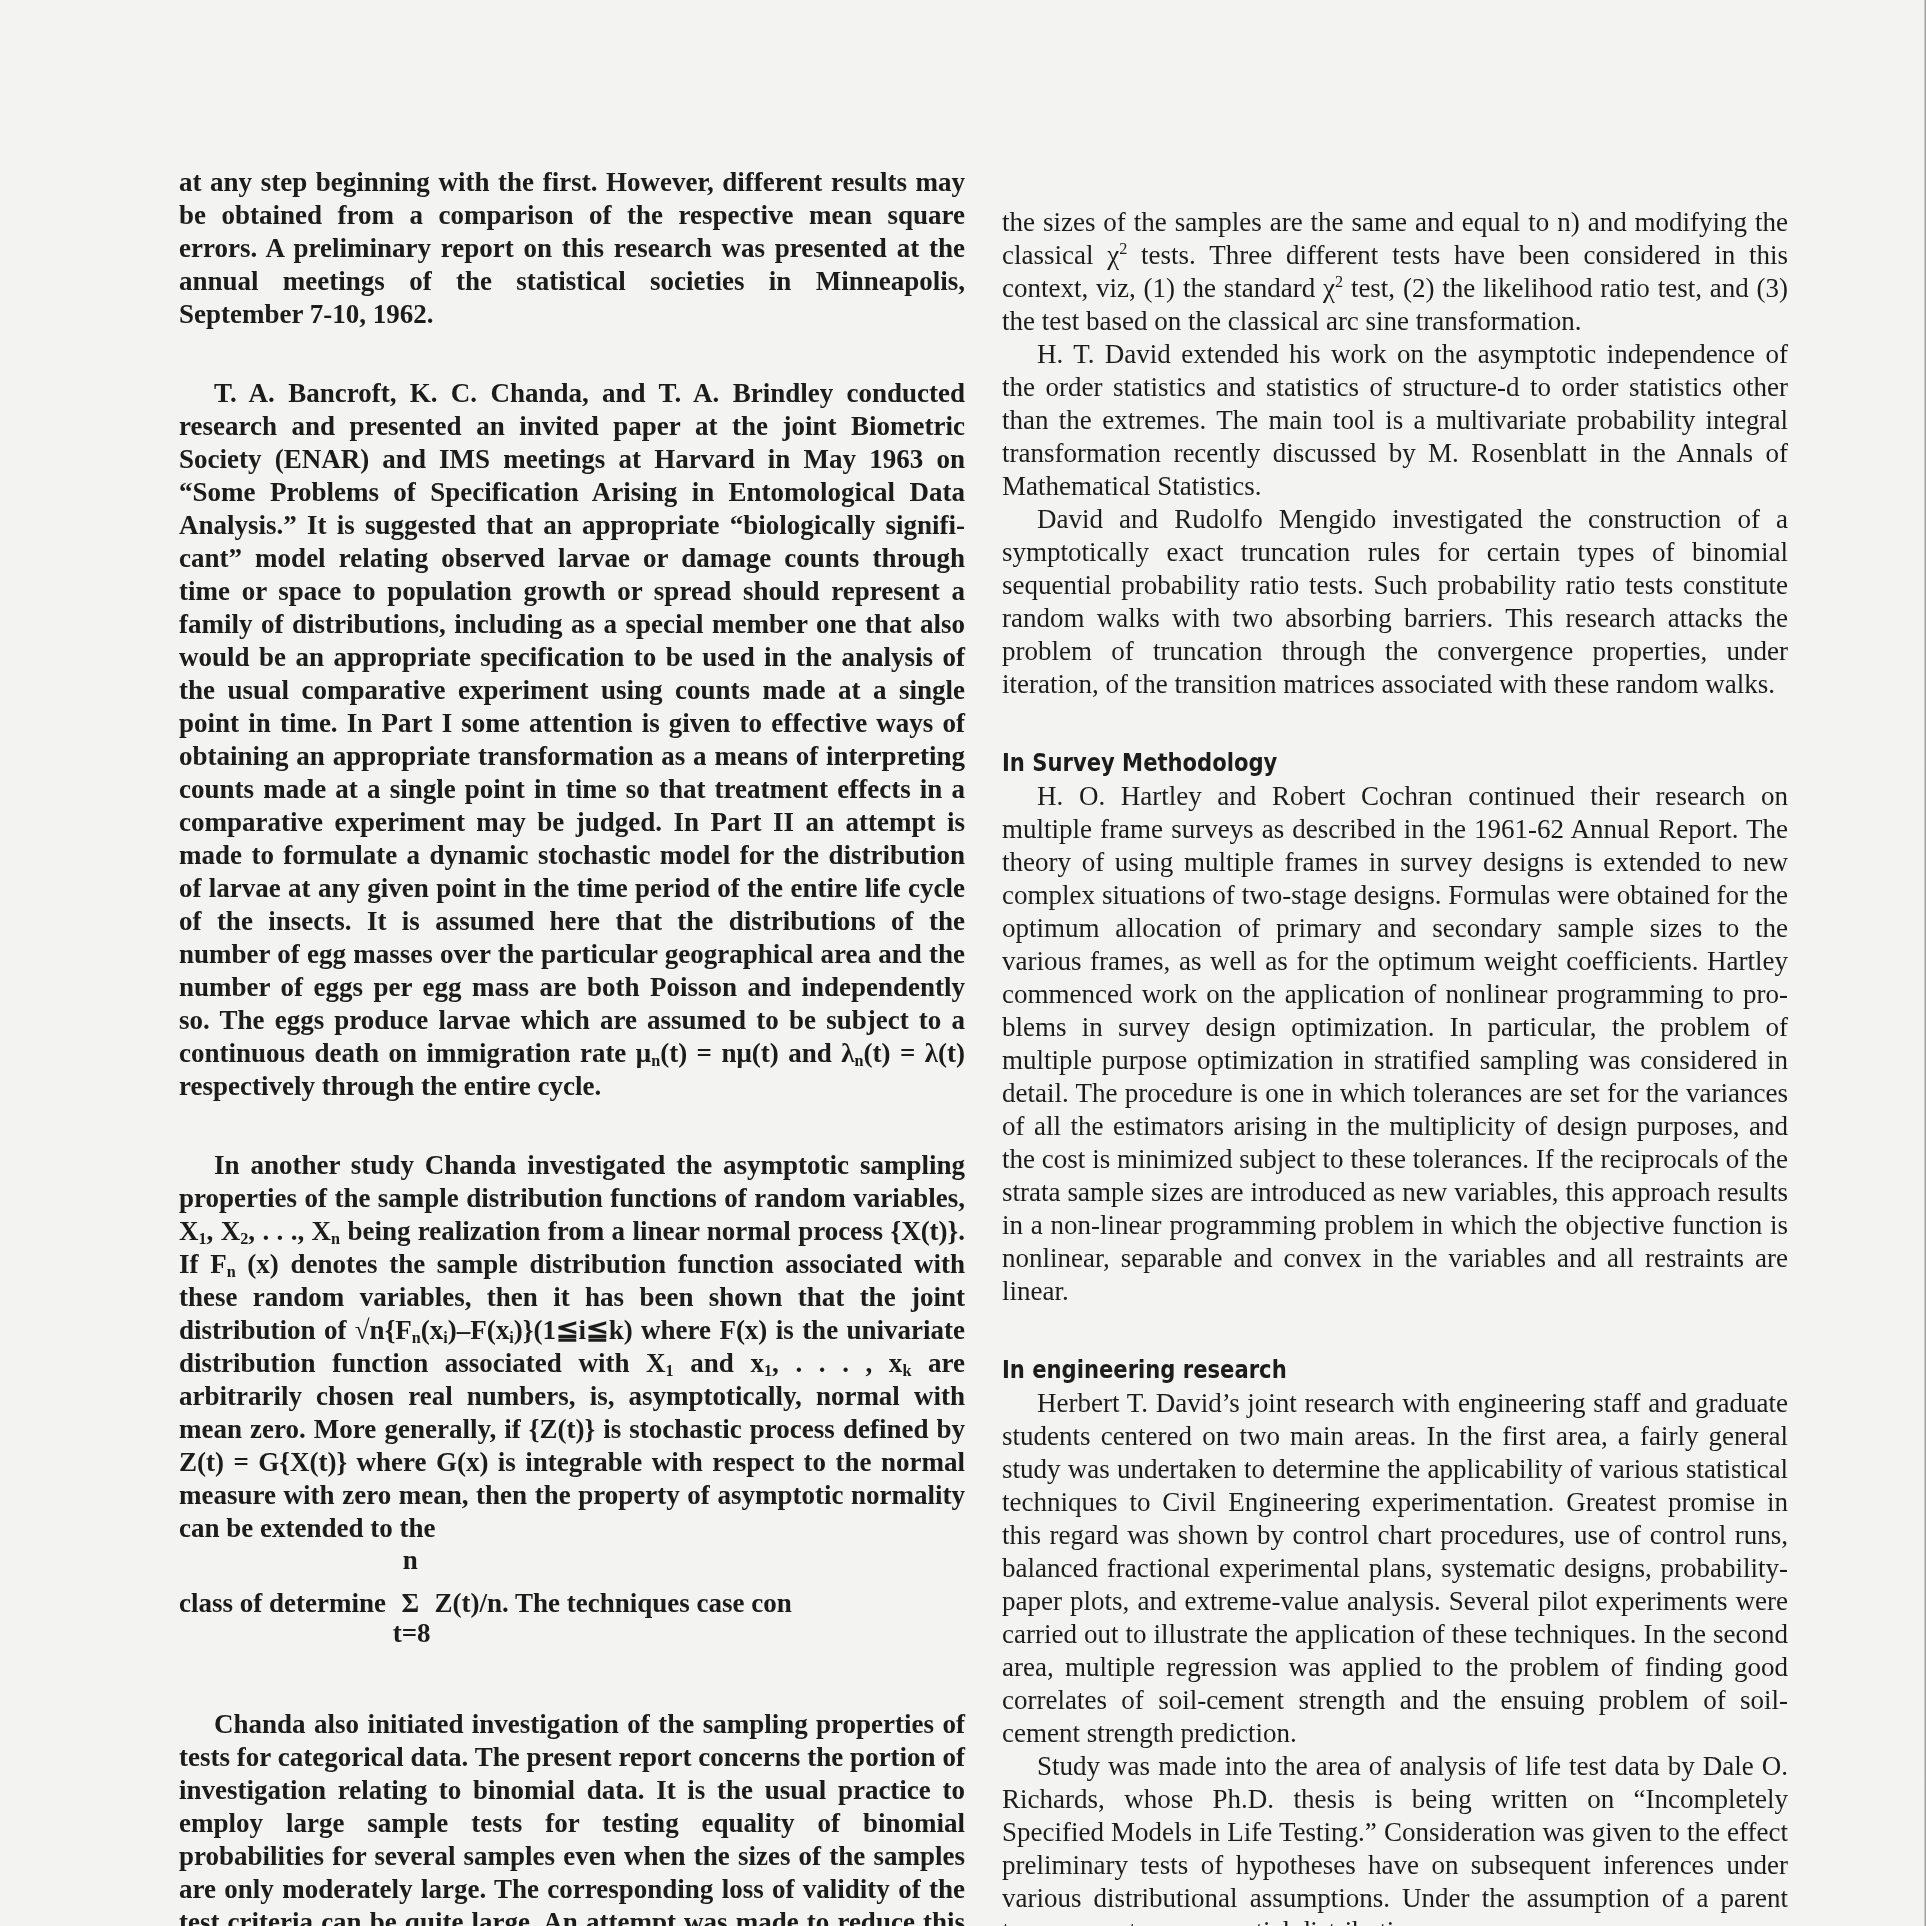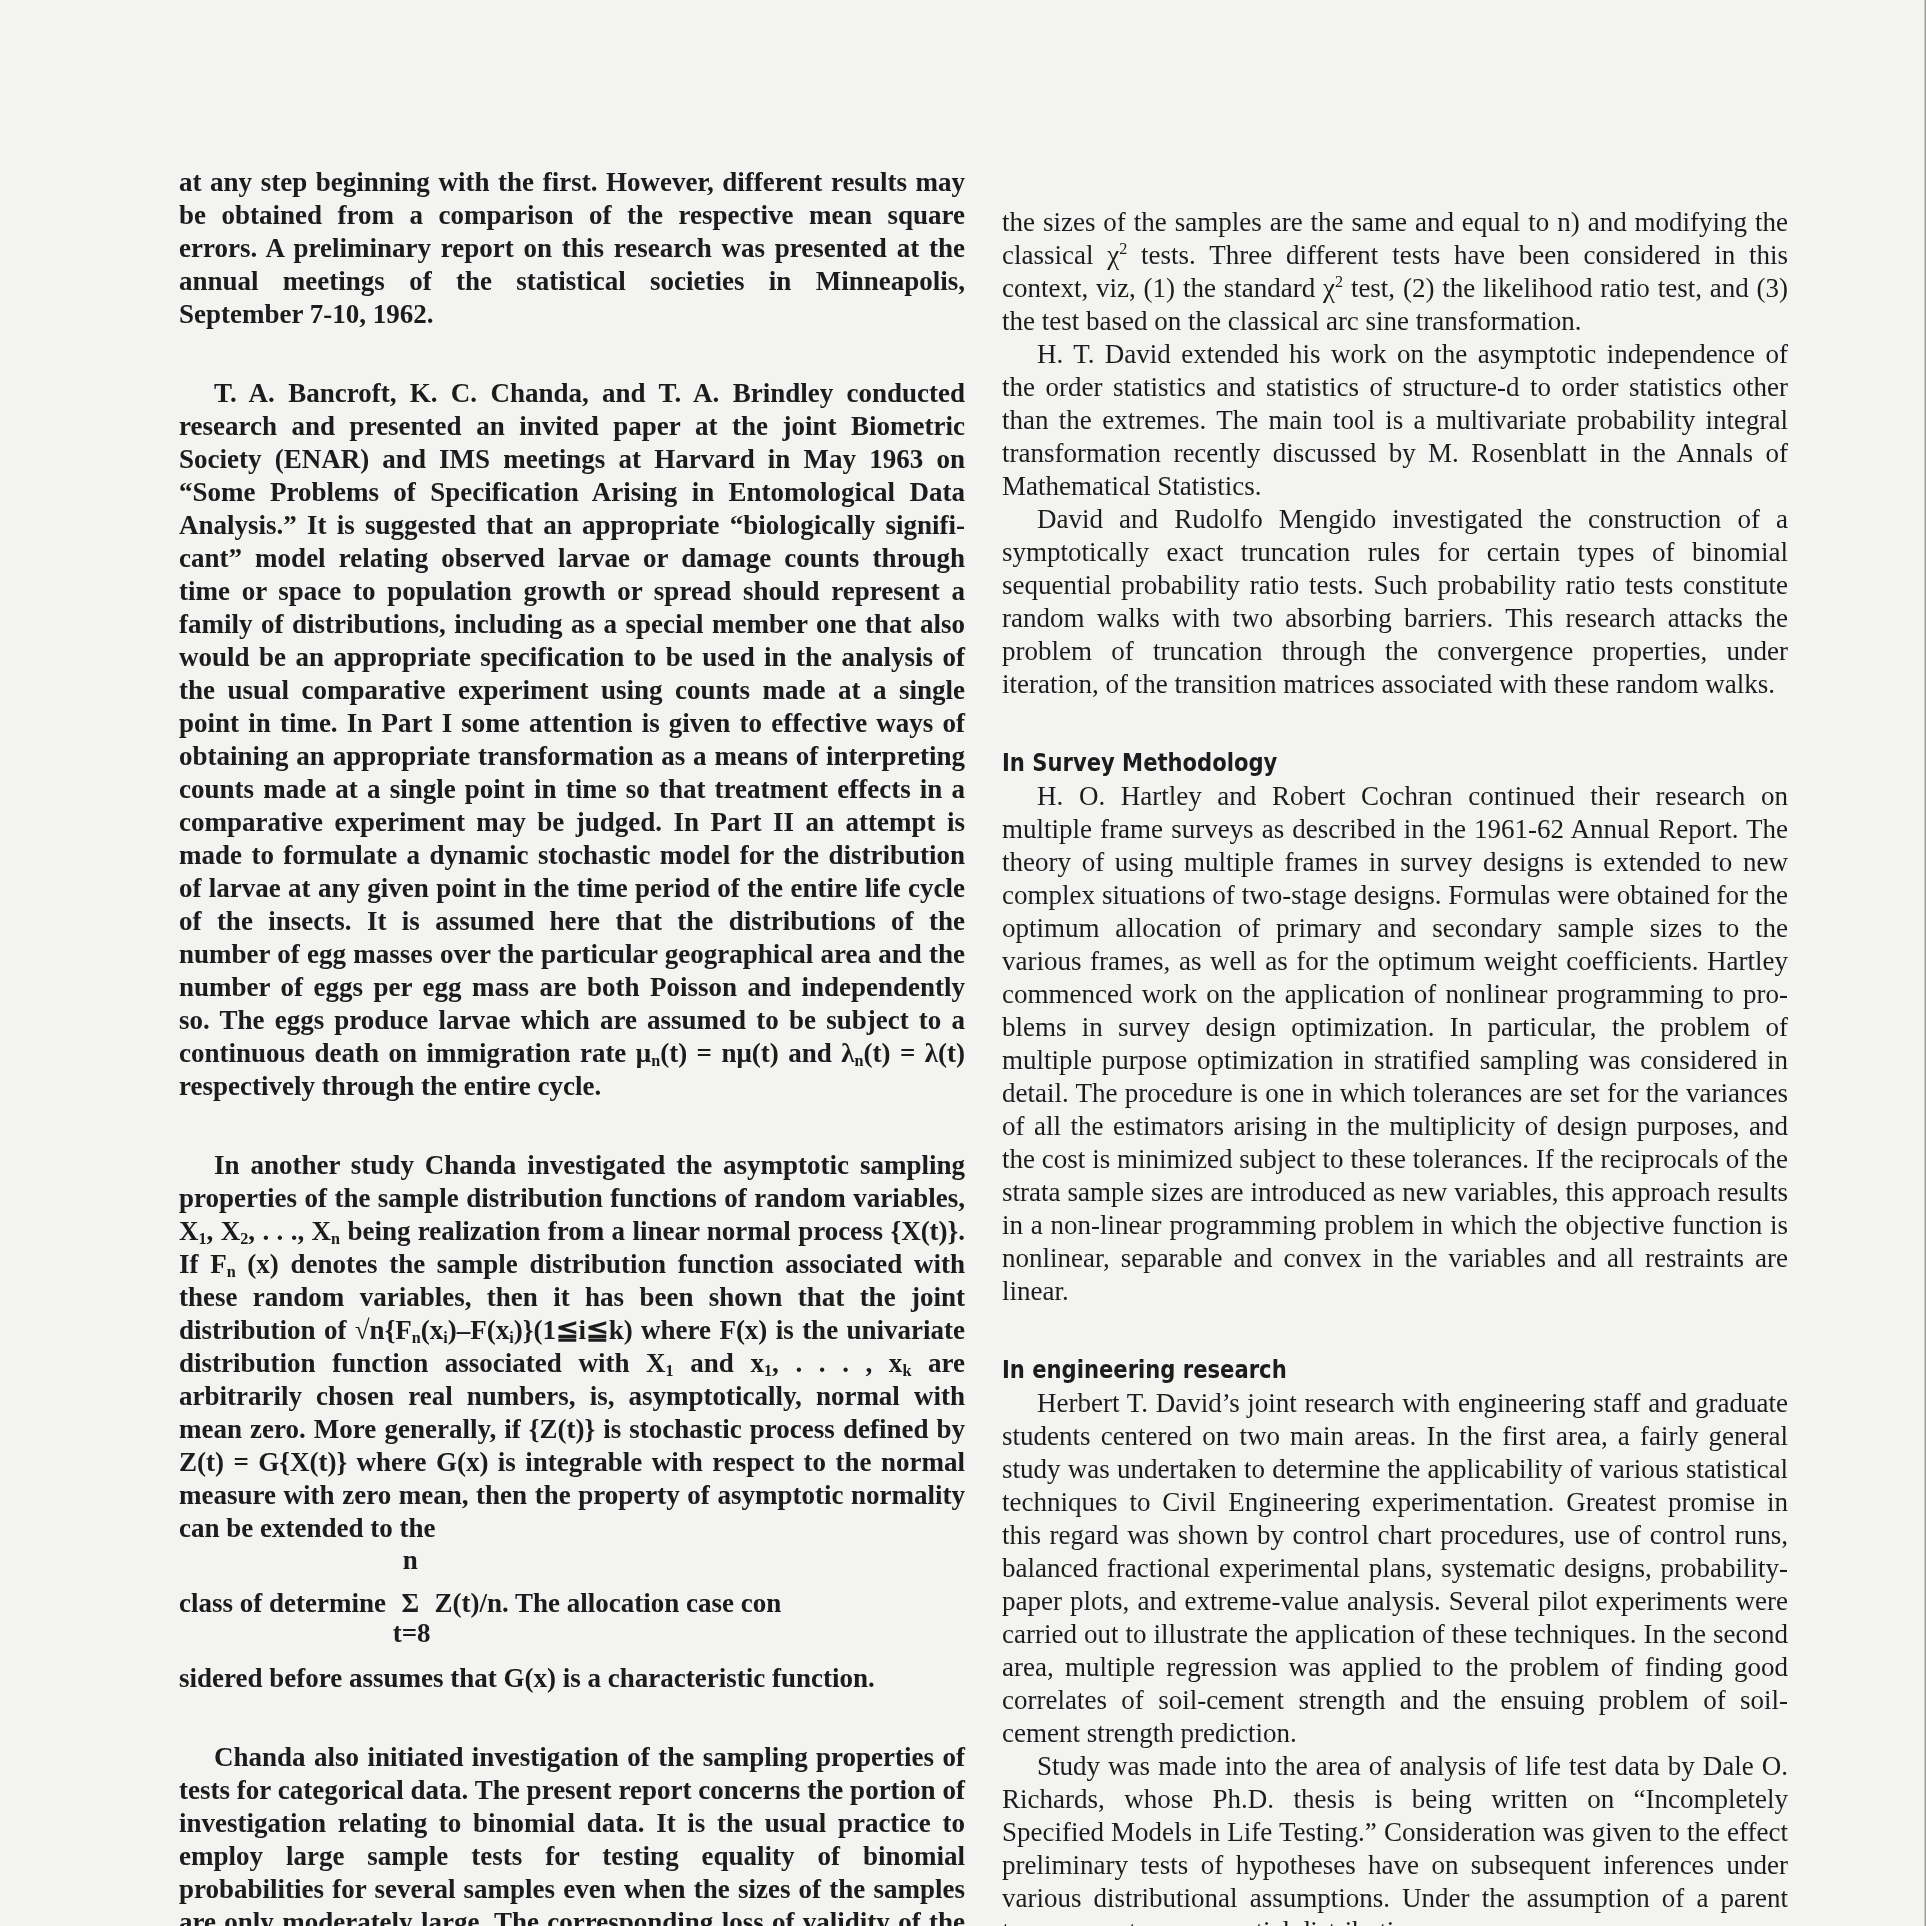--- a/index.html
+++ b/index.html
@@ -43,22 +43,21 @@
 <body>
 
 <div class="page-fold"></div>
 
 <div class="column col-left">
   <p>at any step beginning with the first. However, different results may be obtained from a comparison of the re­spective mean square errors. A preliminary report on this research was presented at the annual meetings of the statistical societies in Minneapolis, September 7-10, 1962.</p>
   <div class="gap-lg"></div>
   <p class="indent"><span>T. A. Bancroft, K. C. Chanda, and T. A. Brindley conducted research and presented an invited paper at the joint Biometric Society (ENAR) and IMS meet­ings at Harvard in May 1963 on “Some Problems of Specification Arising in Entomological Data Analysis.” It is suggested that an appropriate “biologically signifi­cant” model relating observed larvae or damage counts through time or space to population growth or spread should represent a family of distributions, including as a special member one that also would be an appropri­ate specification to be used in the analysis of the usual comparative experiment using counts made at a single point in time. In Part I some attention is given to ef­fective ways of obtaining an appropriate transformation as a means of interpreting counts made at a single point in time so that treatment effects in a compara­tive experiment may be judged. In Part II an attempt is made to formulate a dynamic stochastic model for the distribution of larvae at any given point in the time period of the entire life cycle of the insects. It is assumed here that the distributions of the number of egg masses over the particular geographical area and the number of eggs per egg mass are both Poisson and independently so. The eggs produce larvae which are assumed to be subject to a continuous death on im­migration rate</span> <span>μ</span><sub>n</sub><span>(t) = nμ(t) and λ</span><sub>n</sub><span>(t) = λ(t) respec­tively through the entire cycle.</span></p>
   <div class="gap-lg"></div>
   <p class="indent"><span>In another study Chanda investigated the asymptotic sampling properties of the sample distribution functions of random variables, X</span><sub>1</sub><span>, X</span><sub>2</sub><span>, . . ., X</span><sub>n</sub><span> being realization from a linear normal process {X(t)}. If F</span><sub>n</sub><span> (x) denotes the sample distribution function associated with these random variables, then it has been shown that the joint distribution of √n{F</span><sub>n</sub><span>(x</span><sub>i</sub><span>)–F(x</span><sub>i</sub><span>)}(1≦i≦k) where F(x) is the univariate distribution function associated with X</span><sub>1</sub><span> and x</span><sub>1</sub><span>, . . . , x</span><sub>k</sub><span> are arbitrarily chosen real num­bers, is, asymptotically, normal with mean zero. More generally, if {Z(t)} is stochastic process defined by Z(t) = G{X(t)} where G(x) is integrable with respect to the normal measure with zero mean, then the prop­erty of asymptotic normality can be extended to the</span></p>
-  <p class="sum-line"><span>class of determine </span><span class="sum-wrap"><span class="sum-top">n</span><span>Σ</span><span class="sum-bot">t=8</span></span><span> Z(t)/n. The allocation case con­</span></p>
-  <p>sidered before assumes that G(x) is a characteristic function.</p>
+  <p class="sum-line"><span>class of determine </span><span class="sum-wrap"><span class="sum-top">n</span><span>Σ</span><span class="sum-bot">t=8</span></span><span> Z(t)/n. The techniques case con­</span></p>
   <div class="gap-lg"></div>
   <p class="indent"><span>Chanda also initiated investigation of the sampling properties of tests for categorical data. The present re­port concerns the portion of investigation relating to binomial data. It is the usual practice to employ large sample tests for testing equality of binomial probabilities for several samples even when the sizes of the samples are only moderately large. The corresponding loss of validity of the test criteria can be quite large. An at­tempt was made to reduce this loss by working out the small sample moments to order </span><span class="frac"><span class="num">1</span><span class="den">n</span></span><span> (It is assumed that</span></p>
 </div>
 
 <div class="column col-right">
   <p><span>the sizes of the samples are the same and equal to n) and modifying the classical χ</span><sup>2</sup><span> tests. Three different tests have been considered in this context, viz, (1) the stand­ard χ</span><sup>2</sup><span> test, (2) the likelihood ratio test, and (3) the test based on the classical arc sine transformation.</span></p>
   <p class="indent">H. T. David extended his work on the asymptotic independence of the order statistics and statistics of structure-d to order statistics other than the extremes. The main tool is a multivariate probability integral transformation recently discussed by M. Rosenblatt in the Annals of Mathematical Statistics.</p>
   <p class="indent">David and Rudolfo Mengido investigated the con­struction of a symptotically exact truncation rules for certain types of binomial sequential probability ratio tests. Such probability ratio tests constitute random walks with two absorbing barriers. This research at­tacks the problem of truncation through the convergence properties, under iteration, of the transition matrices associated with these random walks.</p>
   <div class="gap-lg"></div>
   <h2>In Survey Methodology</h2>

